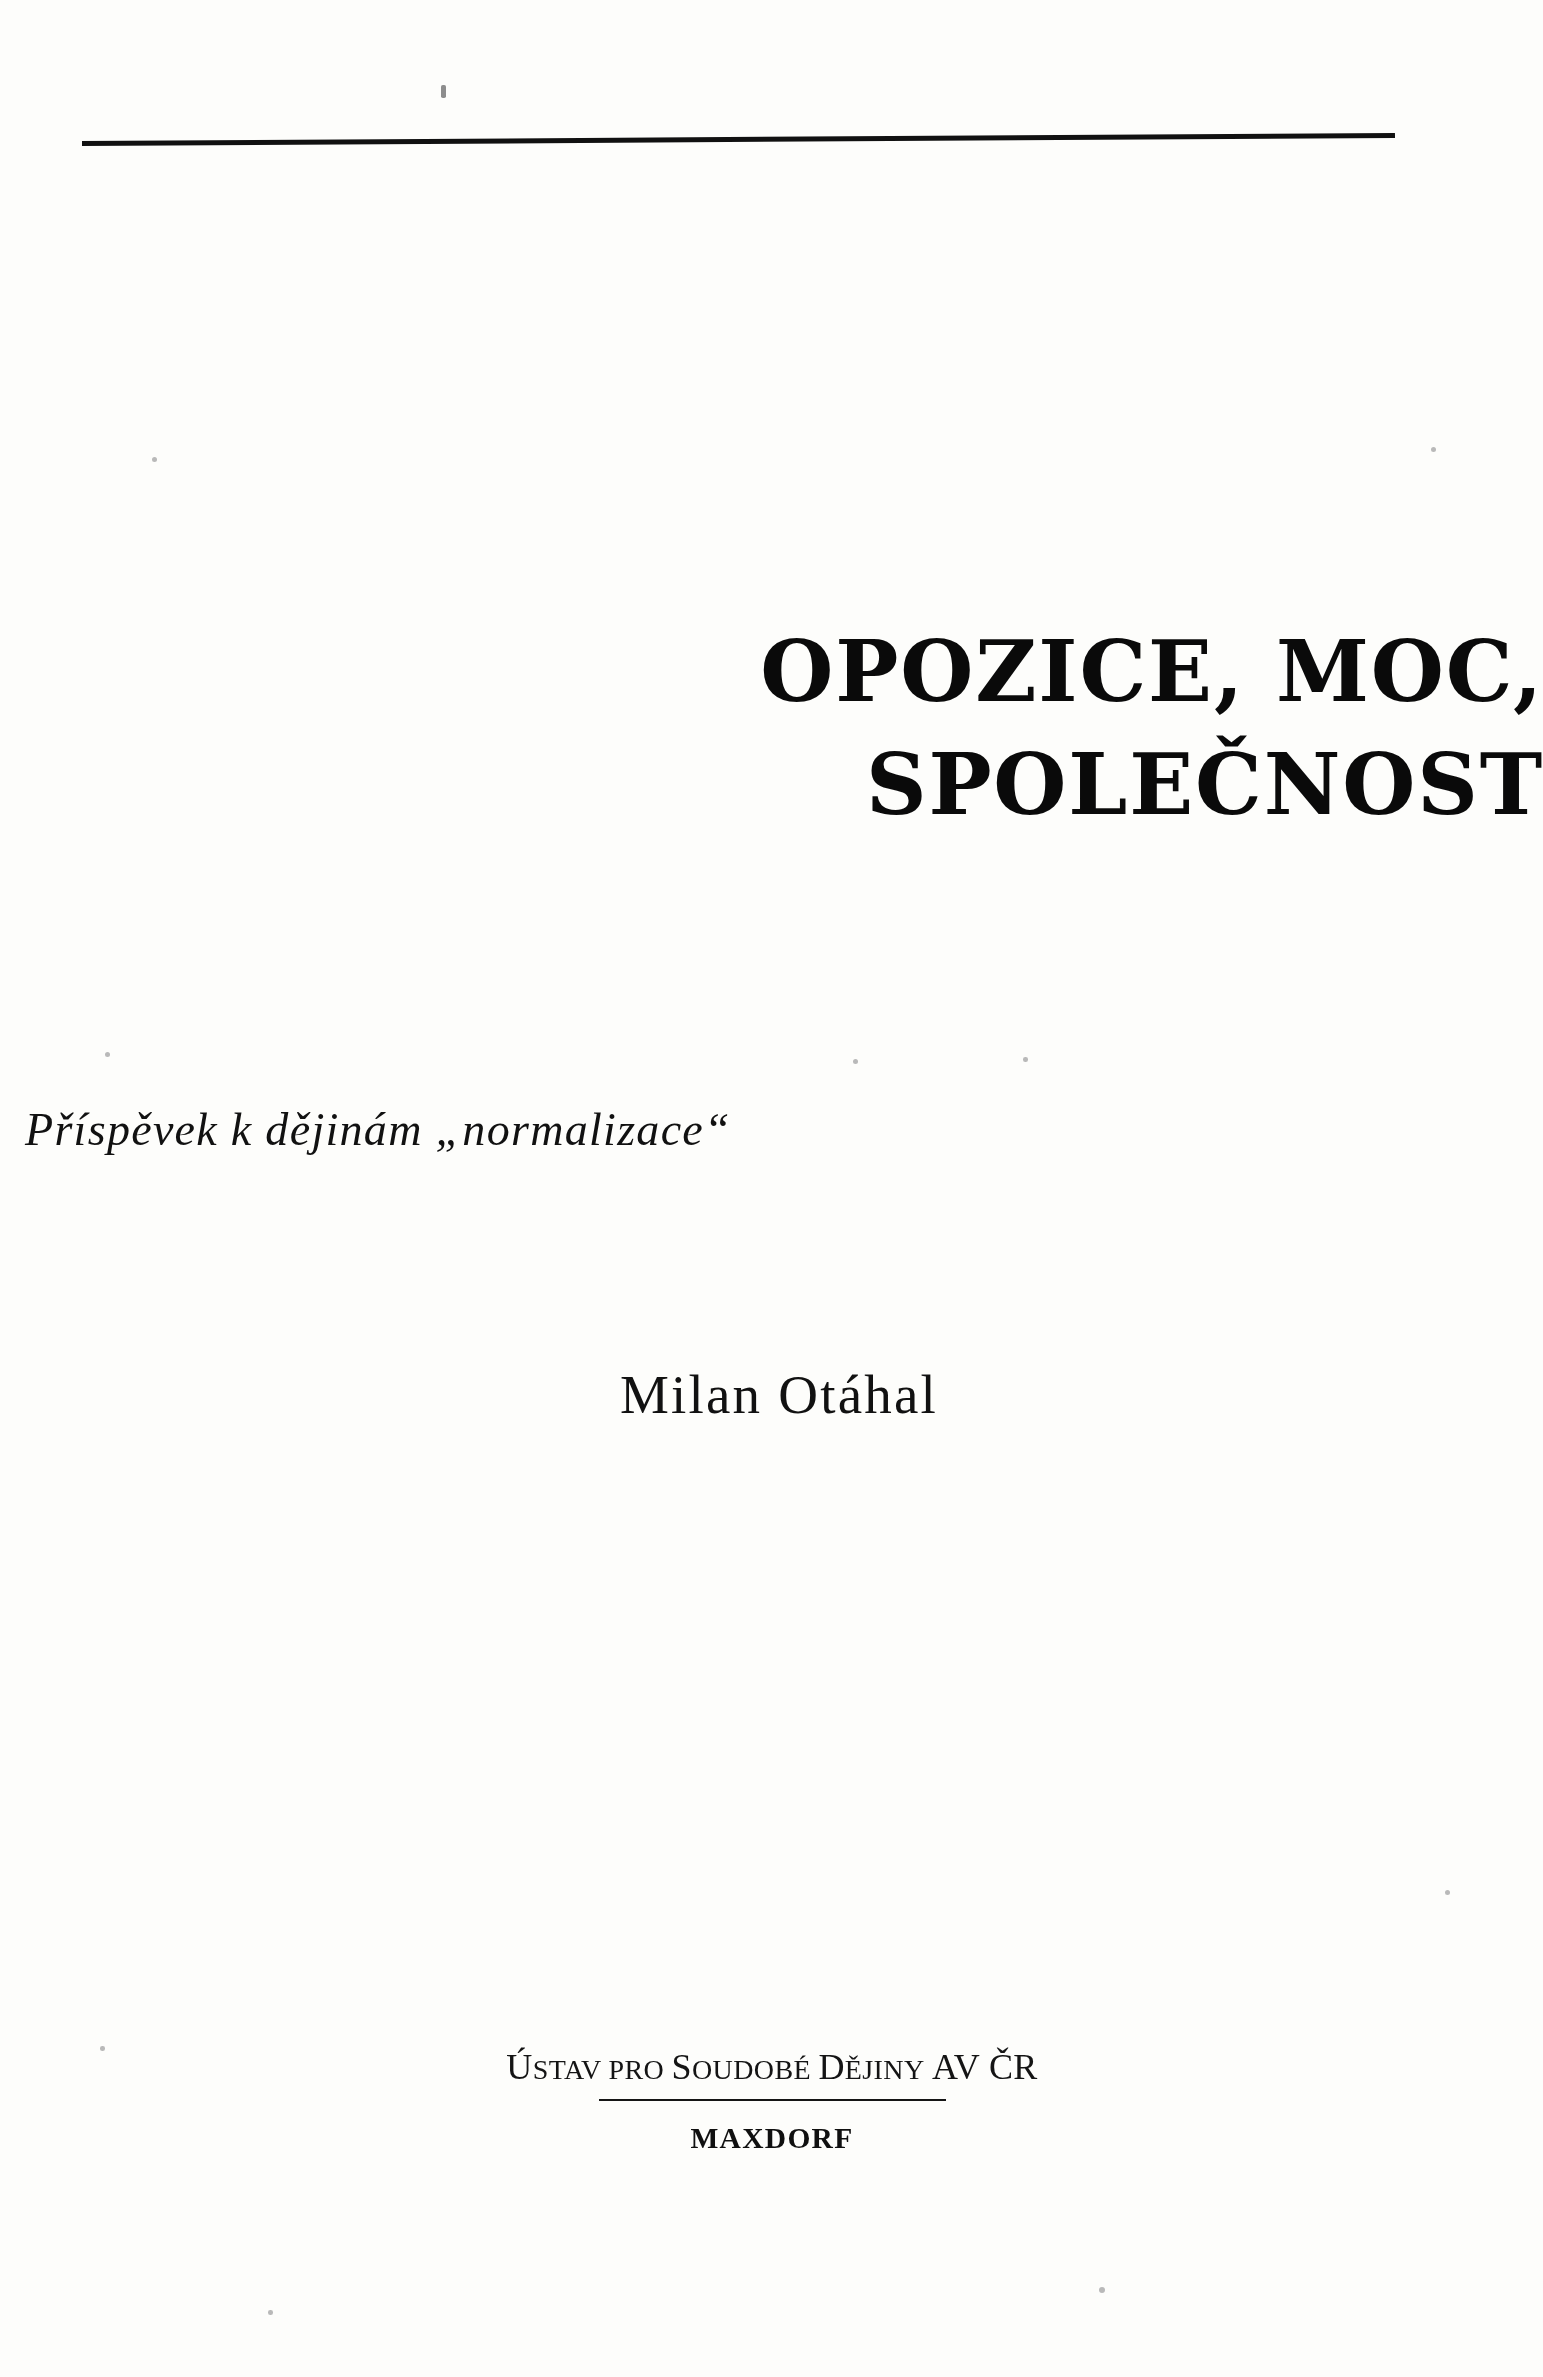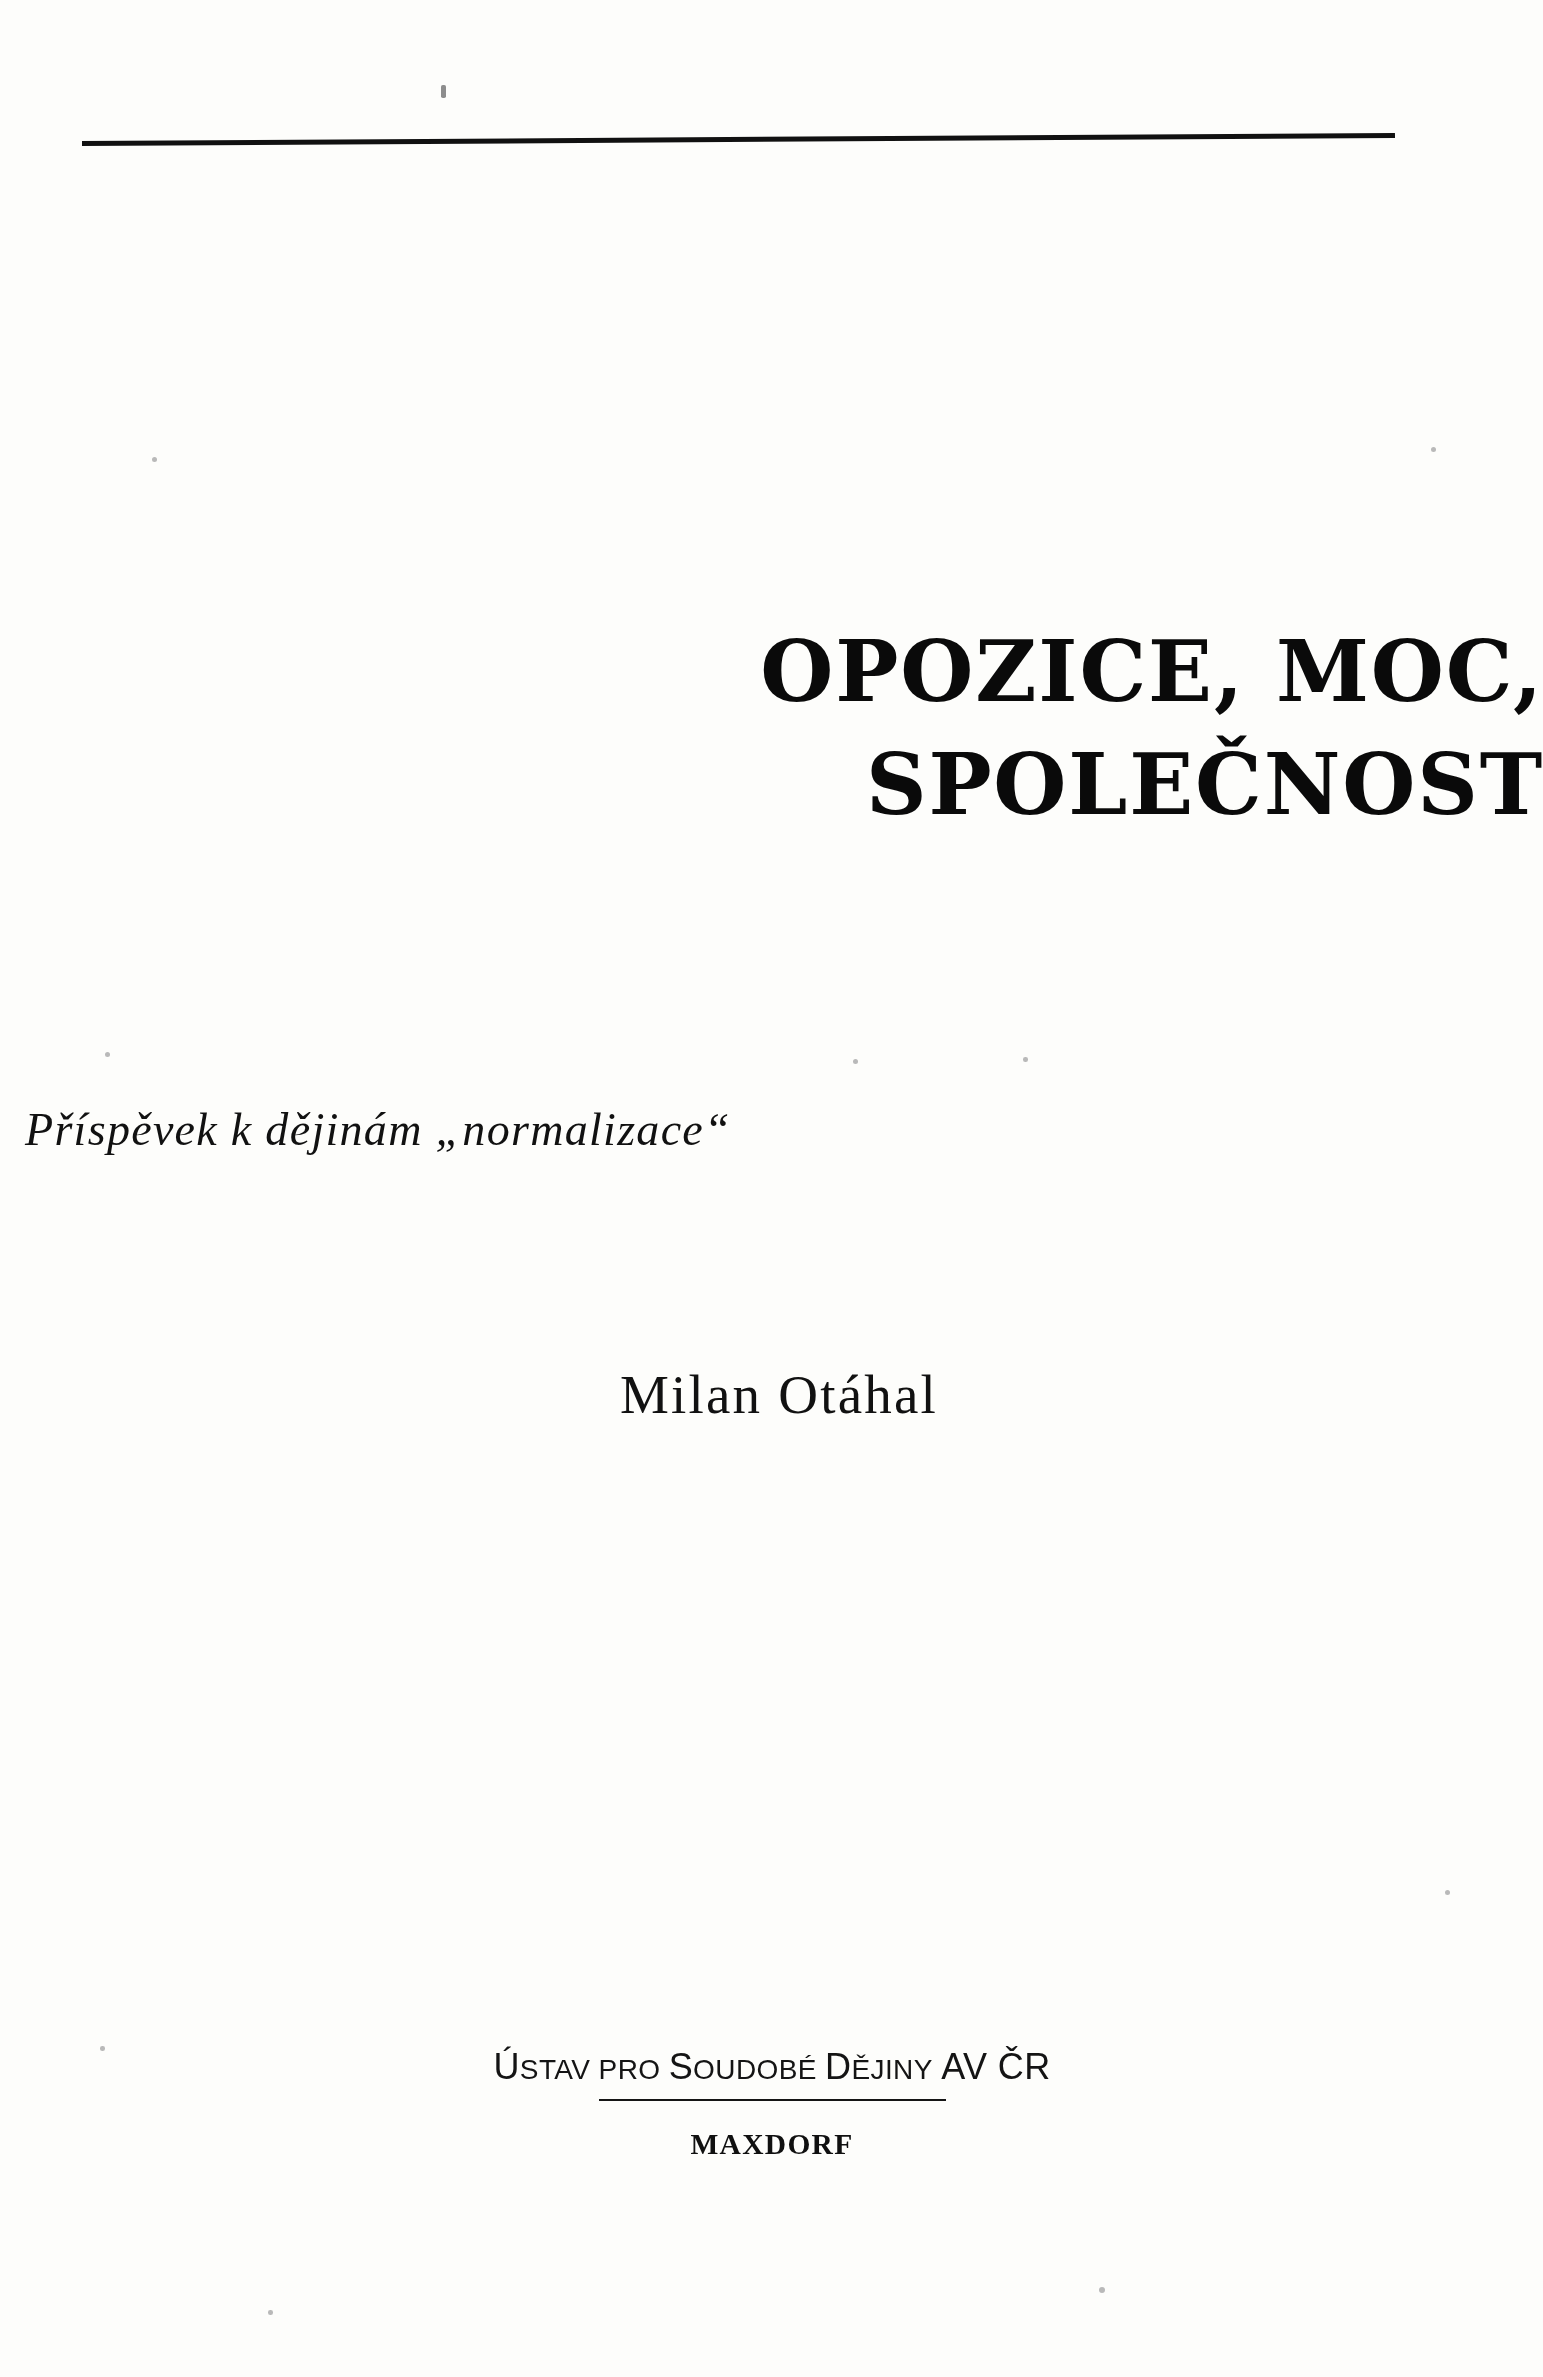--- a/index.html
+++ b/index.html
@@ -103,40 +103,40 @@
   }
 
   .imprint {
     position: absolute;
     left: 0;
     right: 0;
     top: 2046px;
     text-align: center;
   }
   .publisher {
-    font-family: Liberation Sans, sans-serif;
+    font-family: Liberation Serif, serif;
     font-size: 36px;
     letter-spacing: 0.4px;
     color: #141414;
     white-space: nowrap;
   }
   .publisher .sc {
     font-size: 28px;
   }
   .publisher .cap {
     font-size: 36px;
   }
   .imprint-rule {
     width: 347px;
     height: 2.7px;
     background: #151515;
     margin: 10.7px auto 0 auto;
   }
   .imprint-name {
-    margin-top: 27px;
+    margin-top: 21px;
     font-family: "Liberation Serif", serif;
     font-weight: 700;
     font-size: 29.5px;
     letter-spacing: 1.3px;
     color: #101010;
   }
 </style>
 </head>
 <body>
 

